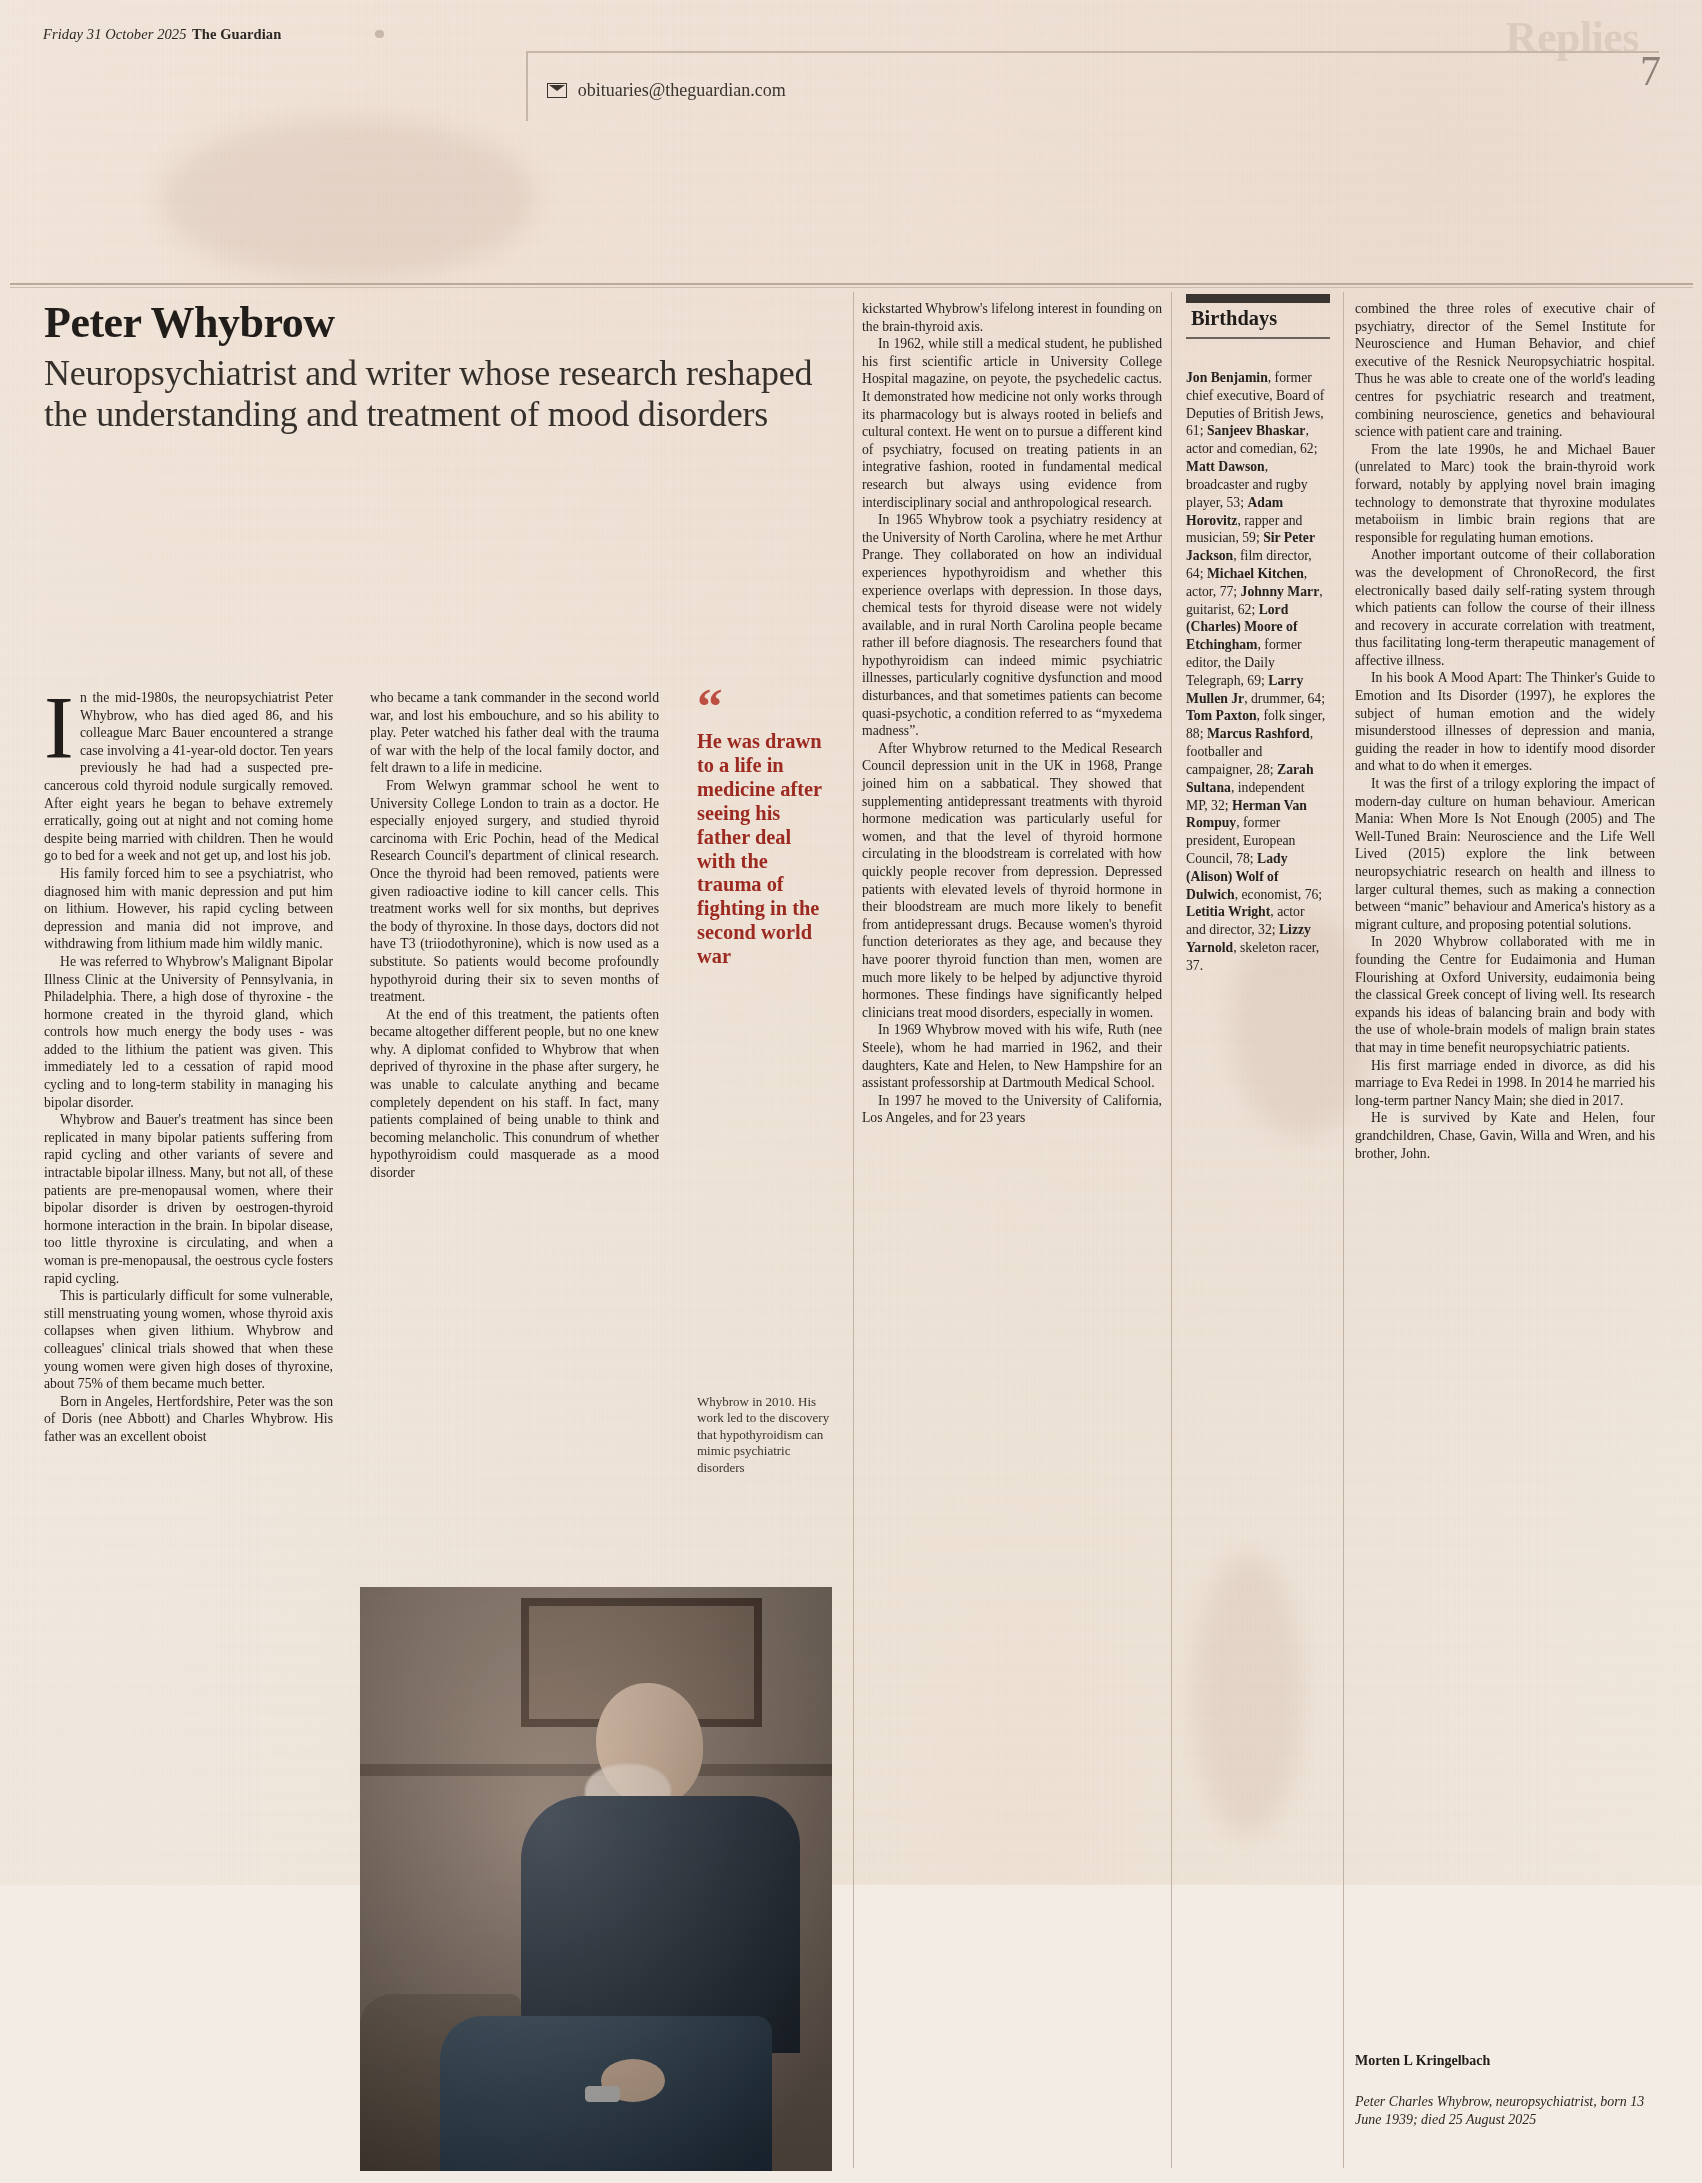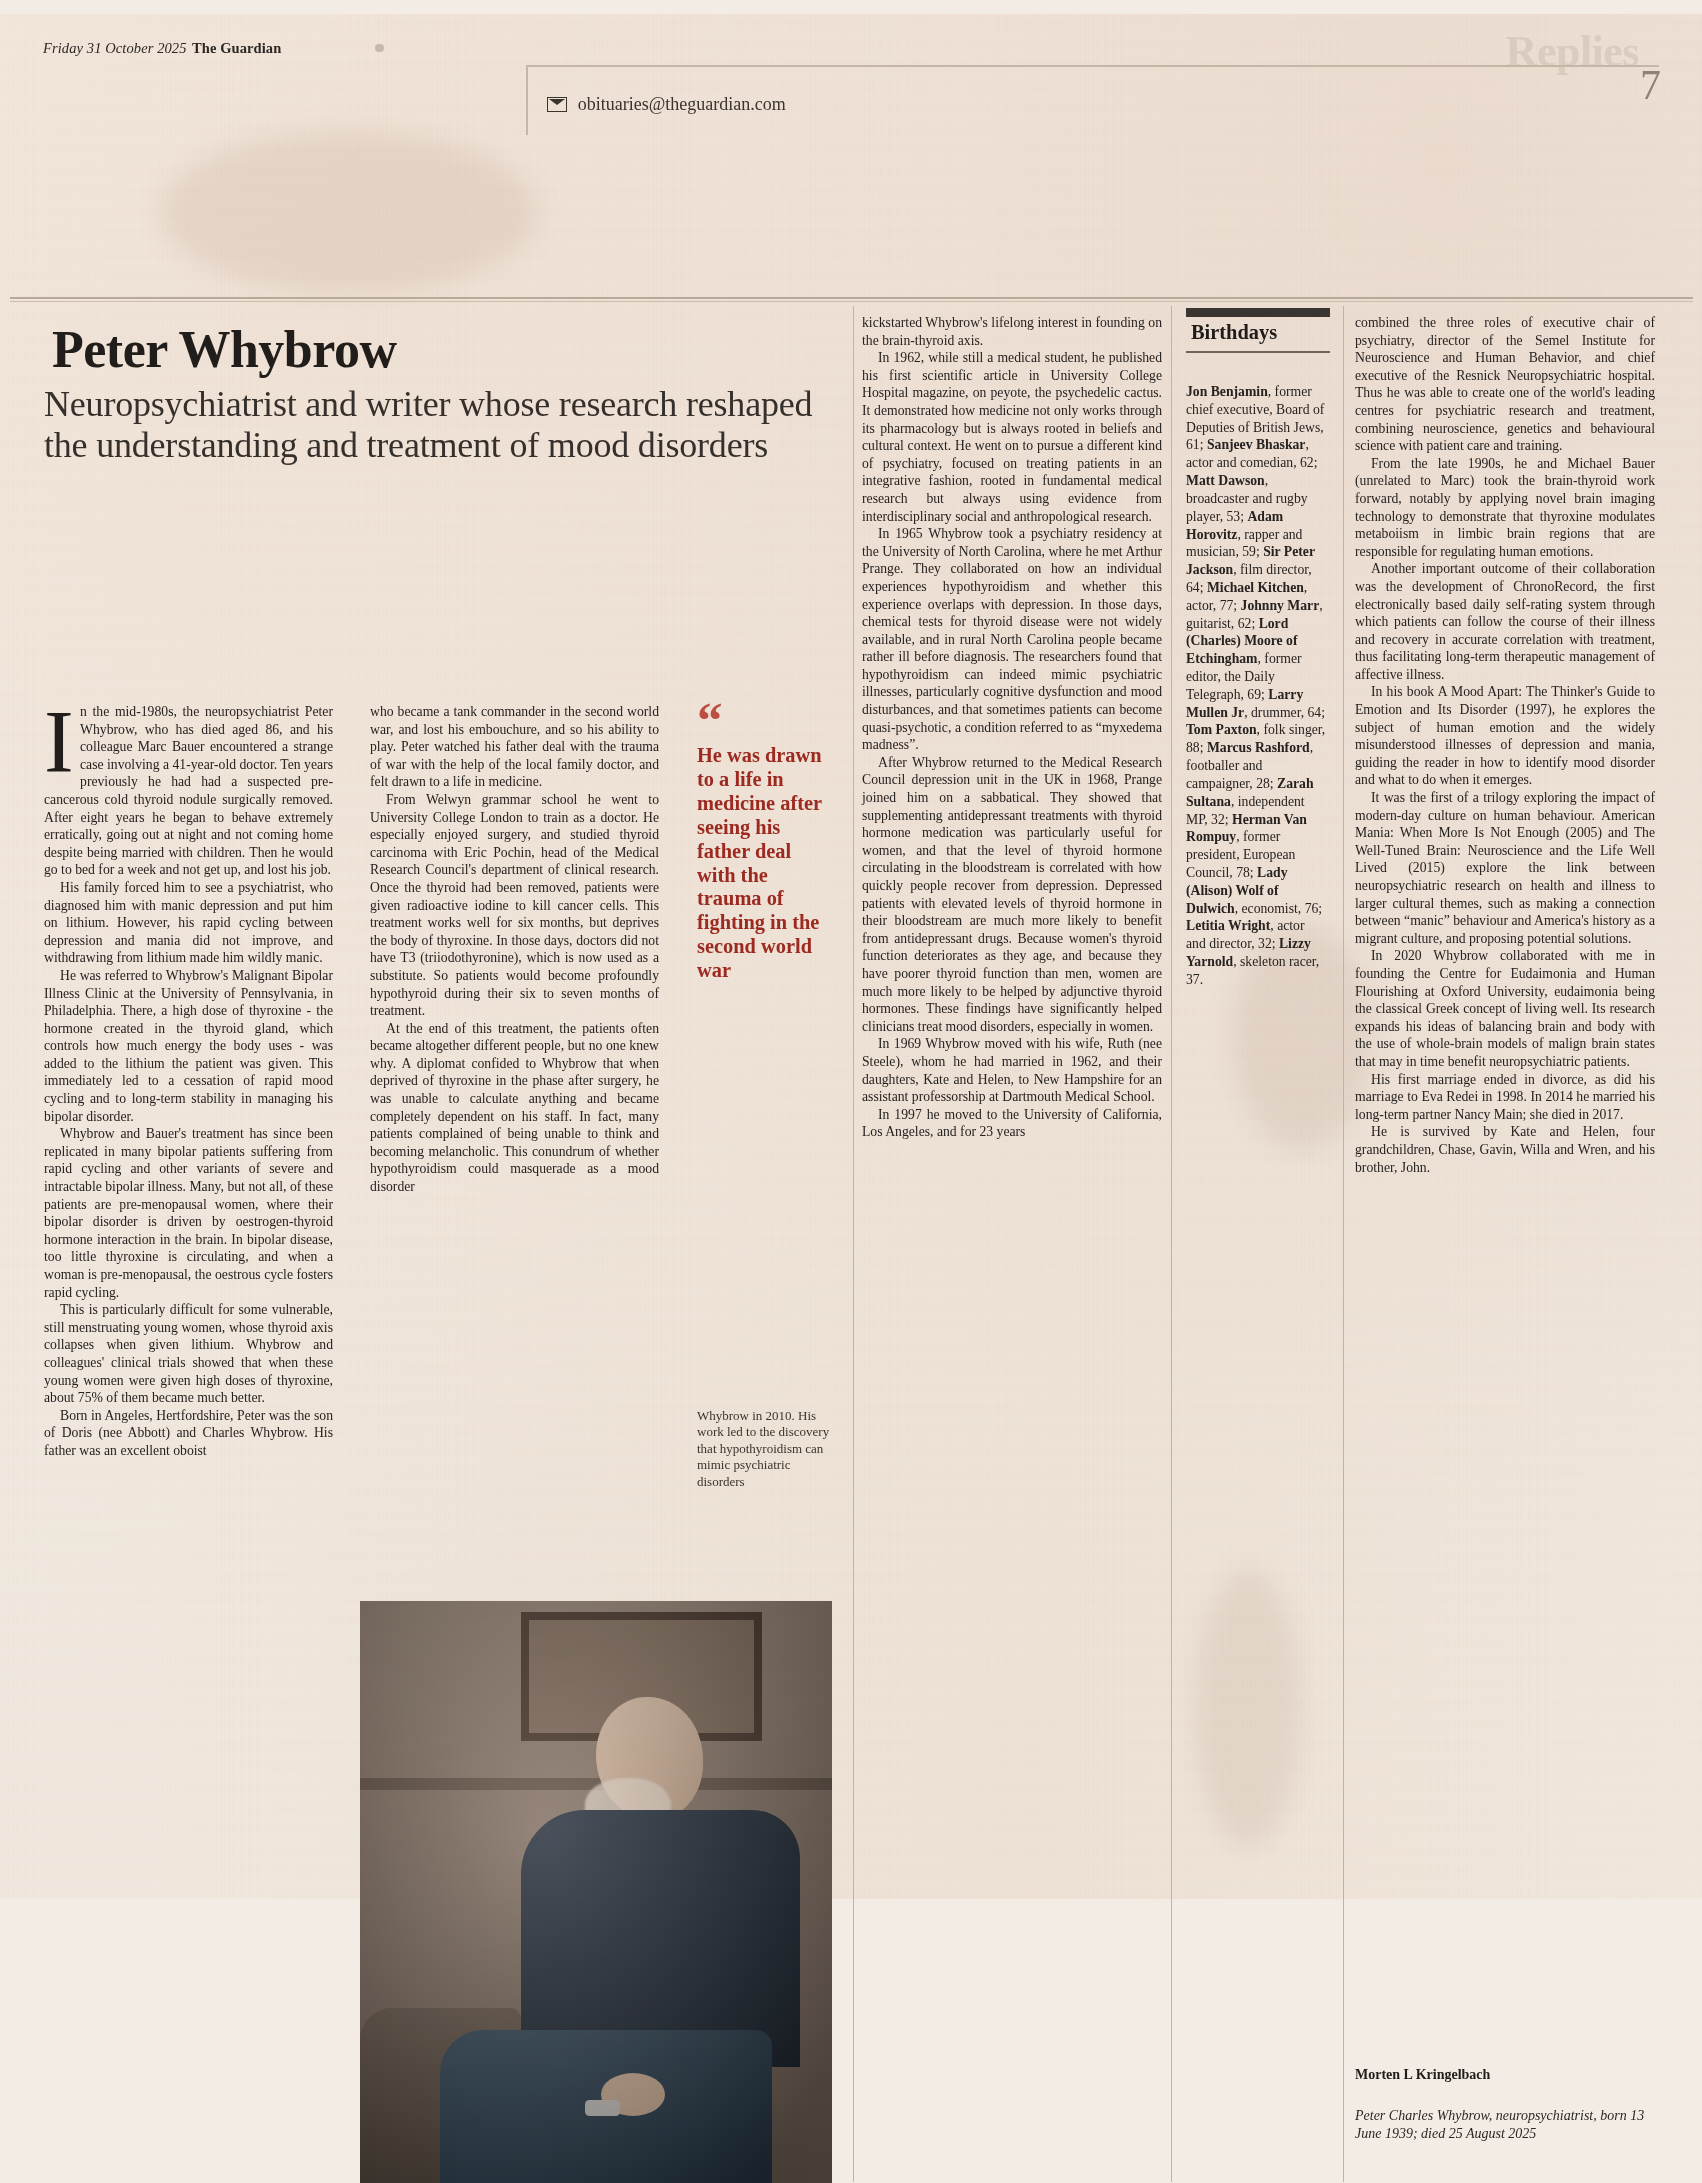--- a/index.html
+++ b/index.html
@@ -10,21 +10,21 @@
   body {
     width: 1703px;
     height: 2183px;
     position: relative;
     font-family: "Liberation Serif", serif;
     background: #f3ece4;
     overflow: hidden;
   }
   .page {
     position: absolute;
-    left: 0; top: 14px;
+    left: 0; top: 0;
     width: 1703px;
     height: 1885px;
     background:
       radial-gradient(ellipse at 20% 12%, rgba(234,214,198,0.55), rgba(0,0,0,0) 60%),
       radial-gradient(ellipse at 85% 8%, rgba(226,201,186,0.5), rgba(0,0,0,0) 55%),
       radial-gradient(ellipse at 60% 95%, rgba(233,216,200,0.45), rgba(0,0,0,0) 60%),
       linear-gradient(160deg, #f6efe7 0%, #f2ebe2 40%, #efe7dd 70%, #f1e9df 100%);
   }
   .grain {
     position: absolute;
@@ -127,22 +127,22 @@
     background: #cbbdb0;
   }
 
   
   .headline {
     position: absolute;
     left: 44px; top: 301px;
     width: 788px;
   }
   .headline h1 {
-    margin: 8px;
-    font-size: 52px;
+    margin: 0;
+    font-size: 44px;
     font-weight: bold;
     color: #201d1a;
     letter-spacing: -0.5px;
     line-height: 1.02;
   }
   .headline h2 {
     margin: 7.5px 0 0 0;
     font-size: 36px;
     font-weight: normal;
     color: #35302b;

